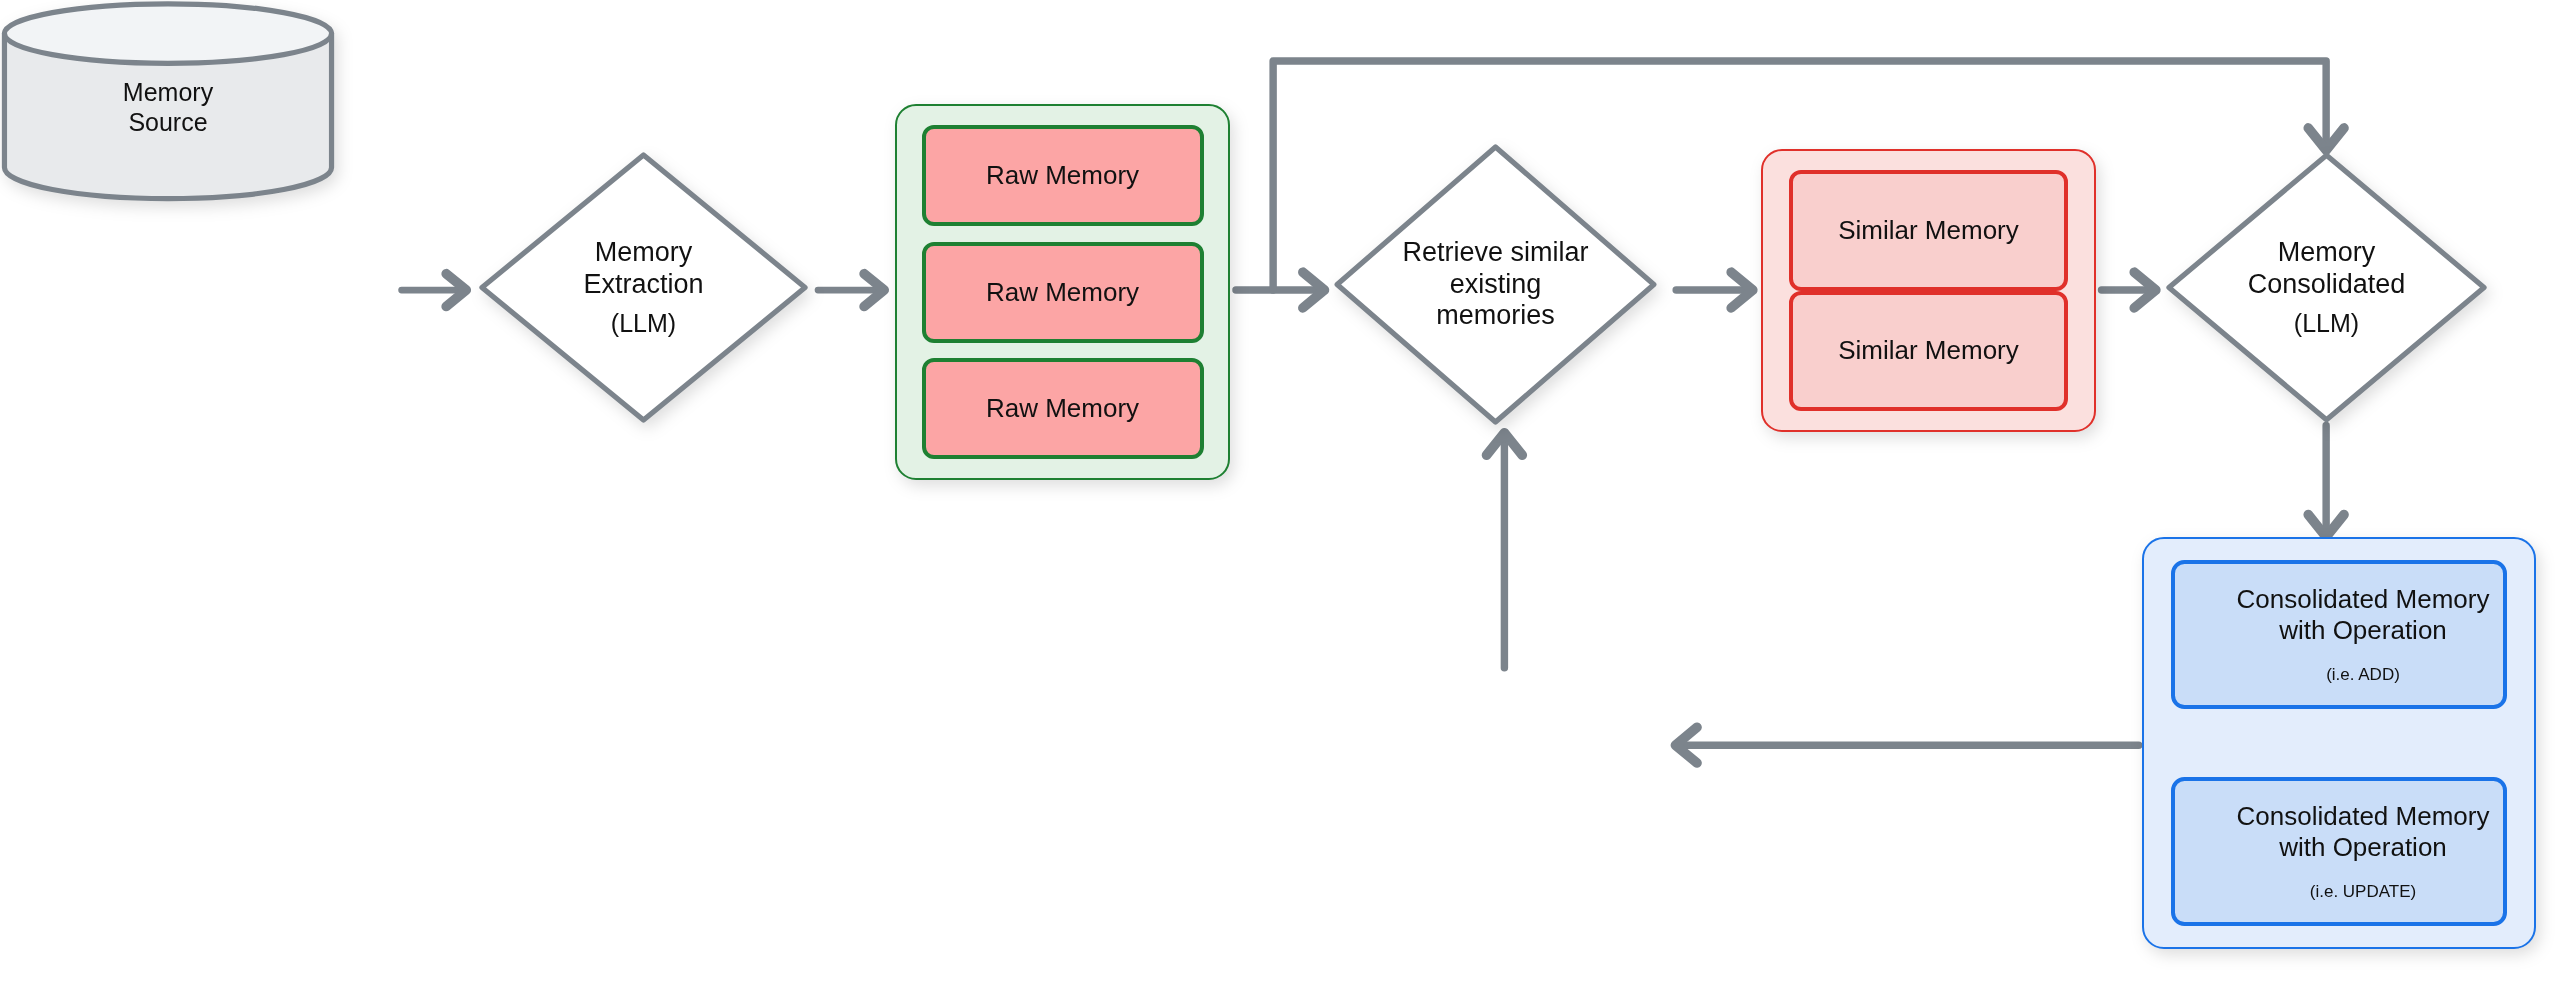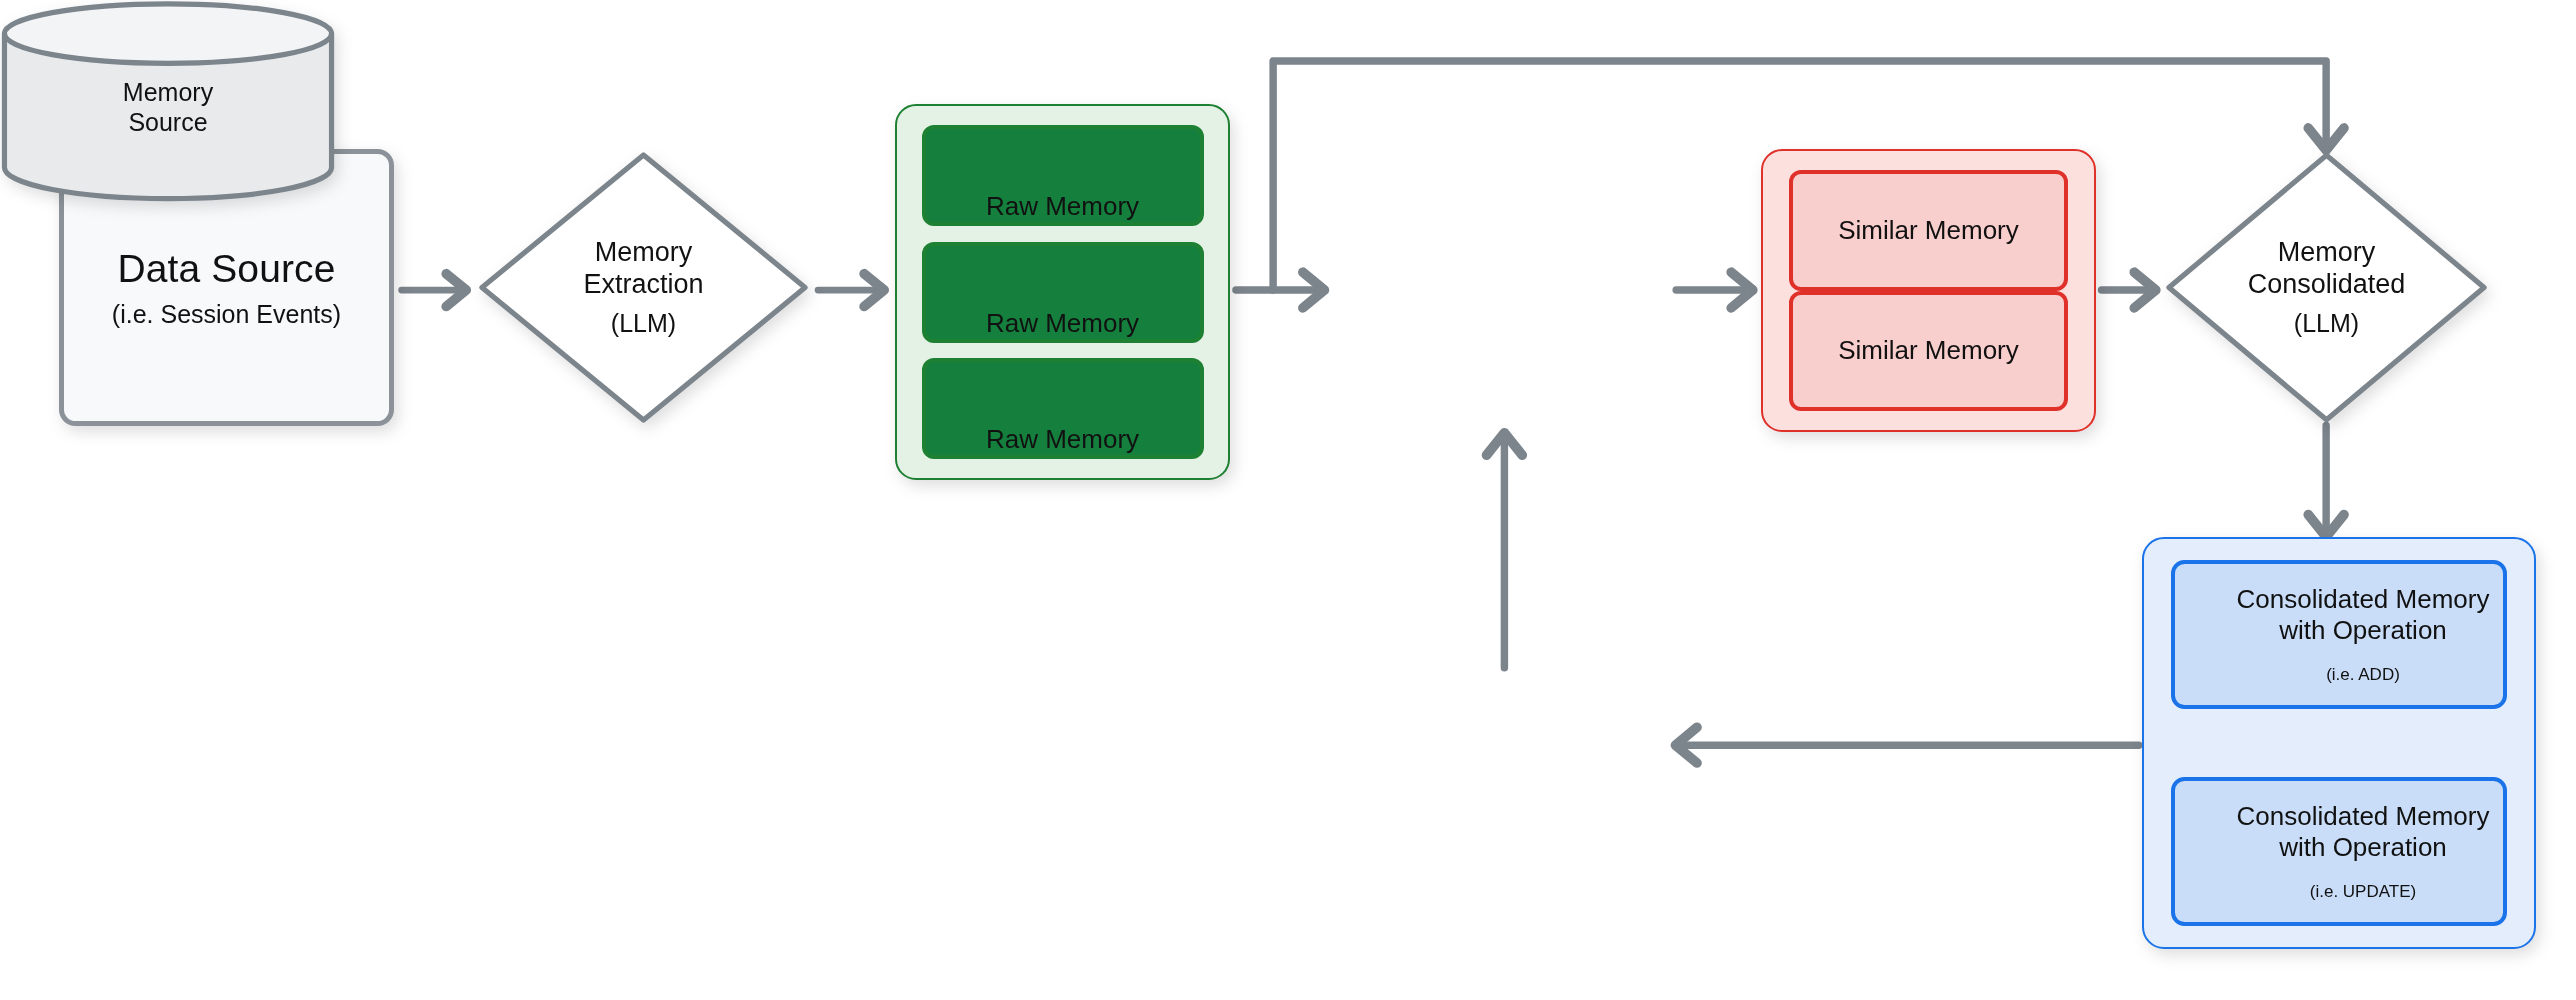--- a/index.html
+++ b/index.html
@@ -30,22 +30,22 @@
   #memory-consolidation .l2{font-size:25px;margin-top:9px;}
 
   
   .group{position:absolute;box-sizing:border-box;display:flex;flex-direction:column;
       align-items:center;justify-content:space-between;}
   .card{box-sizing:border-box;display:flex;flex-direction:column;align-items:center;
       justify-content:center;text-align:center;color:#111;}
 
   #raw-memory-group{left:895px;top:104px;width:335px;height:376px;background:#e3f2e5;
       border:2.2px solid #1e8032;border-radius:21px;padding:18.6px 24.5px;}
-  #raw-memory-group .card{width:100%;height:101px;background:#15803d;
-      border:4.5px solid #1e8032;border-radius:12px;font-size:26px;justify-content:flex-end;}
+  #raw-memory-group .card{width:100%;height:101px;background:#fca5a5;
+      border:4.5px solid #1e8032;border-radius:12px;font-size:26px;}
 
   #similar-memory-group{left:1761px;top:149px;width:335px;height:283px;background:#fbe0de;
       border:2.2px solid #e0302a;border-radius:21px;padding:19.3px 26px;}
   #similar-memory-group .card{width:100%;height:124px;background:#f9cfcd;
       border:4.5px solid #e0302a;border-radius:12px;font-size:26px;}
 
   #consolidated-memory-group{left:2142px;top:537px;width:394px;height:412px;background:#e3edfc;
       border:2.2px solid #1a73e8;border-radius:22px;padding:21px 27px;}
   #consolidated-memory-group .card{width:100%;height:149px;background:#c9ddf8;
       border:4.5px solid #1a73e8;border-radius:13.4px;padding-left:48px;}
@@ -112,24 +112,20 @@
       <path class="conn-med" d="M 2876 1002 L 2262 1002"></path>
       <path class="arrowhead" d="M 2282 978 L 2253 1002 L 2282 1026"></path>
     </g>
 
     <g>
       <path class="conn-med" d="M 2023 898 L 2023 588"></path>
       <path class="arrowhead" d="M 1999 612 L 2023 582 L 2047 612"></path>
     </g>
   </svg>
 
-  <div class="node shadow" id="data-source">
-    <div class="t1">Data Source</div>
-    <div class="t2">(i.e. Session Events)</div>
-  </div>
 
   <div class="diamond-wrap shadow" id="memory-extraction">
     <svg width="335" height="277" viewBox="0 0 450 372">
       <path d="M 225 8 L 442 186 L 225 364 L 8 186 Z" fill="#ffffff" stroke="#7c848c" stroke-width="7" stroke-linejoin="round"></path>
     </svg>
     <div class="diamond-label">
       <div class="l1">Memory</div>
       <div class="l1">Extraction</div>
       <div class="l2">(LLM)</div>
     </div>
@@ -140,20 +136,30 @@
       <span>Raw Memory</span>
     </div>
     <div class="card">
       <span>Raw Memory</span>
     </div>
     <div class="card">
       <span>Raw Memory</span>
     </div>
   </div>
 
+  <div class="diamond-wrap shadow" id="retrieve-similar">
+    <svg width="329" height="287" viewBox="0 0 442 386">
+      <path d="M 221 8 L 434 193 L 221 378 L 8 193 Z" fill="#ffffff" stroke="#7c848c" stroke-width="7" stroke-linejoin="round"></path>
+    </svg>
+    <div class="diamond-label">
+      <div class="l1">Retrieve similar</div>
+      <div class="l1">existing</div>
+      <div class="l1">memories</div>
+    </div>
+  </div>
 
   <div class="group shadow" id="similar-memory-group">
     <div class="card">
       <span>Similar Memory</span>
     </div>
     <div class="card">
       <span>Similar Memory</span>
     </div>
   </div>
 

